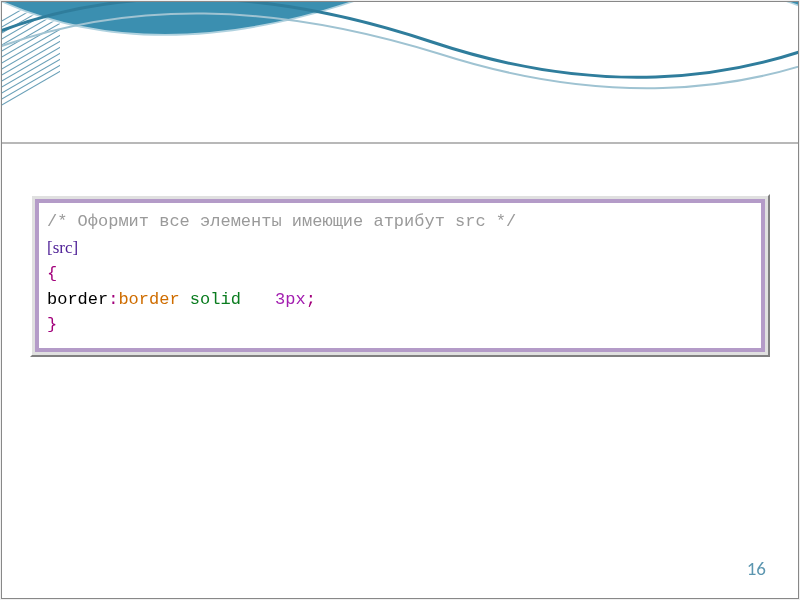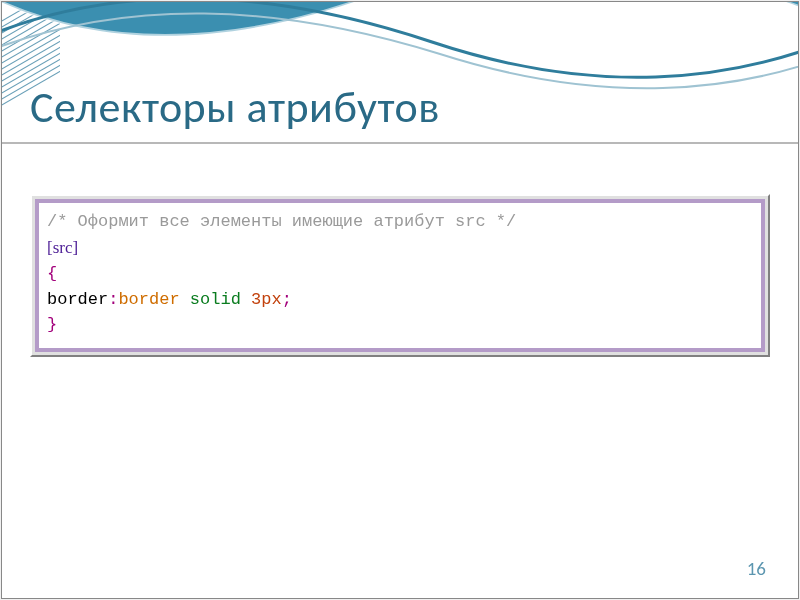--- a/index.html
+++ b/index.html
@@ -78,21 +78,21 @@
     white-space: pre;
     color: #111;
   }
   .tok-comment  { color: #9a9a9a; }
   .tok-selector { color: #4c1d95; font-family: Liberation Serif, serif; }
   .tok-brace    { color: #a2007b; }
   .tok-prop     { color: #000000; }
   .tok-punc     { color: #a2007b; }
   .tok-val-kw   { color: #cf6d00; }
   .tok-val      { color: #0a7c1f; }
-  .tok-num      { color: #c2410c; }
+  .tok-num      { color: #a21caf; margin-left: 24px; }
 
   .page-num {
     position: absolute;
     right: 32px; bottom: 18px;
     font-size: 19px;
     color: #5c96b0;
   }
 </style>
 </head>
 <body>
@@ -120,21 +120,20 @@
   <svg class="wave-solid" viewBox="0 0 900 160" preserveAspectRatio="none">
     <path d="M0,40 C120,110 260,110 420,50 C560,0 720,10 900,90 L900,0 L0,0 Z" fill="#3b8fb0"></path>
     <path d="M0,40 C120,110 260,110 420,50 C560,0 720,10 900,90 L900,0 L0,0 Z" fill="none" stroke="#ffffff" stroke-width="3" opacity="0.6"></path>
   </svg>
 
   <svg class="wave-line" viewBox="0 0 900 140" preserveAspectRatio="none">
     <path d="M-10,70 C150,-10 320,10 470,60 C620,110 770,110 910,40" fill="none" stroke="#2f7d9c" stroke-width="3"></path>
     <path d="M-10,84 C160,6 330,26 478,72 C628,120 778,120 910,56" fill="none" stroke="#9fc3d2" stroke-width="2"></path>
   </svg>
 
-  <h1 class="title">Селекторы атрибутов</h1>
   <div class="title-underline"></div>
 
   <div class="code-frame">
     <div class="code-inner"><span class="tok-comment">/* Оформит все элементы имеющие атрибут src */</span>
 <span class="tok-selector">[src]</span>
 <span class="tok-brace">{</span>
 <span class="tok-prop">border</span><span class="tok-punc">:</span><span class="tok-val-kw">border</span> <span class="tok-val">solid</span> <span class="tok-num">3px</span><span class="tok-punc">;</span>
 <span class="tok-brace">}</span></div>
   </div>
 

